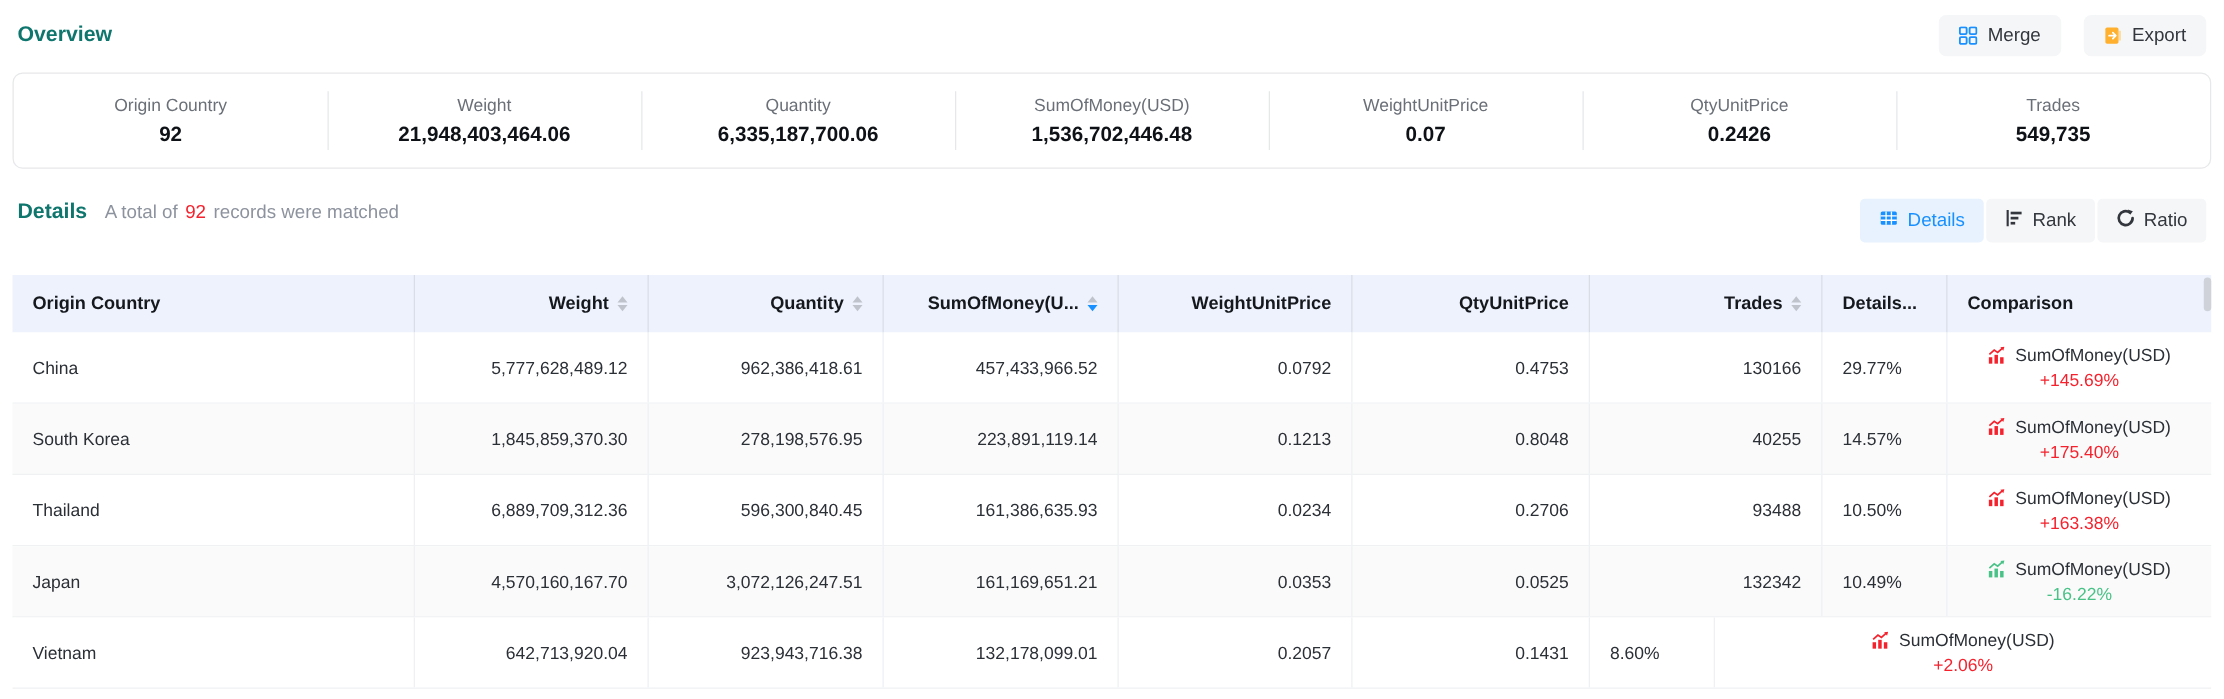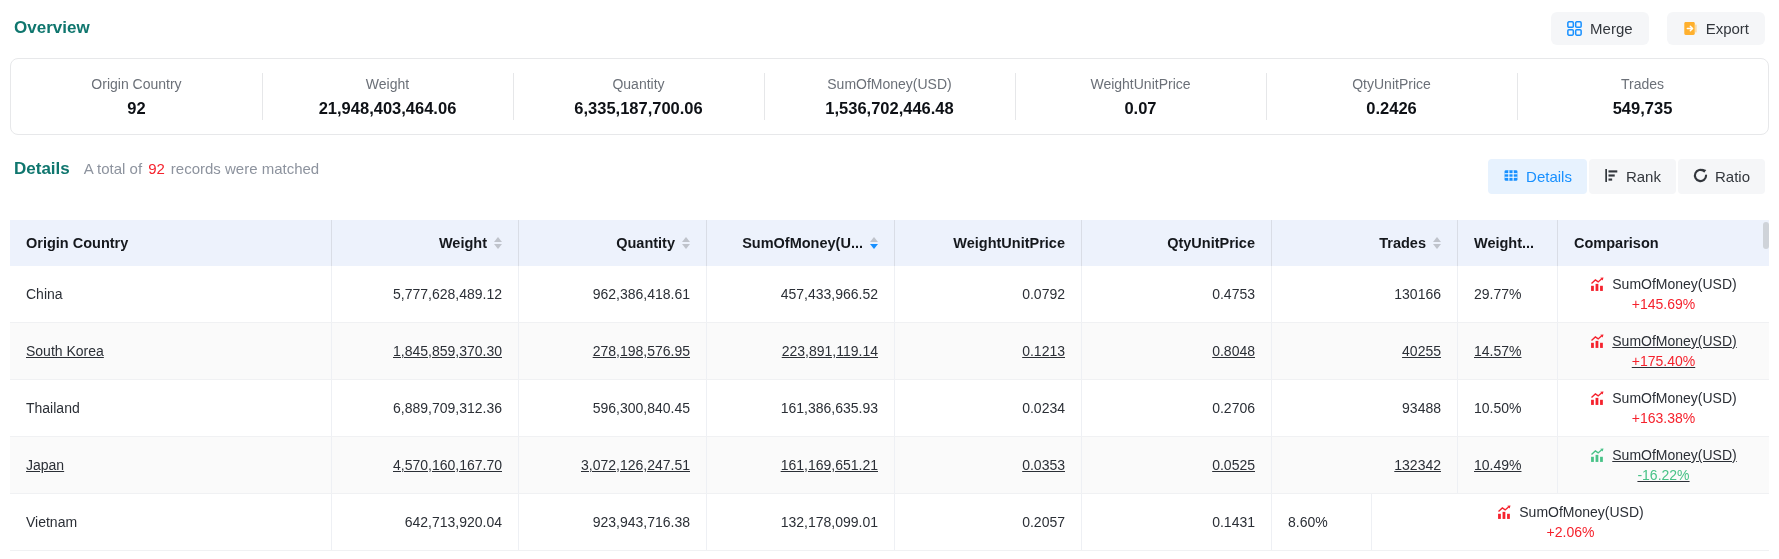--- a/index.html
+++ b/index.html
@@ -40,21 +40,21 @@
   
   .data-table { margin-top: 26px; position: relative; }
   .t-row { display: flex; align-items: stretch; }
   .t-head { background: #edf2fc; height: 46px; }
   .t-cell { display: flex; align-items: center; padding: 0 16px; font-size: 14px; color: #2b2f36;
             border-right: 1px solid #eef0f4; overflow: hidden; white-space: nowrap; }
   .t-head .t-cell { font-weight: bold; font-size: 14.5px; color: #15181d; border-right: 1px solid #d9dde6; }
   .t-cell:last-child { border-right: none; }
   .t-cell.right { justify-content: flex-end; }
   .t-body .t-row { height: 57px; border-bottom: 1px solid #f0f1f3; background: #fff; }
-  .t-body .t-row.alt { background: #fafafa; text-decoration: underline; }
+  .t-body .t-row.alt { background: #fafafa; }
   .c0 { width: 322px; } .c1 { width: 187px; } .c2 { width: 188px; } .c3 { width: 188px; }
   .c4 { width: 187px; } .c5 { width: 190px; } .c6 { width: 186px; } .c7 { width: 100px; }
   .c8 { flex: 1; }
   .sorter { display: inline-flex; flex-direction: column; align-items: center; margin-left: 7px; cursor: pointer; }
   .caret { width: 0; height: 0; border-left: 4.5px solid transparent; border-right: 4.5px solid transparent; }
   .caret.up { border-bottom: 5.5px solid #bfc3cb; }
   .caret.down { border-top: 5.5px solid #bfc3cb; margin-top: 2.5px; }
   .caret.down.on { border-top-color: #1890ff; }
 
   .comp-cell { display: flex; flex-direction: column; justify-content: center; gap: 4px; }
@@ -196,21 +196,21 @@
           <span>QtyUnitPrice</span>
         </div>
         <div class="t-cell c6 right">
           <span>Trades</span>
           <span class="sorter">
             <span class="caret up"></span>
             <span class="caret down"></span>
           </span>
         </div>
         <div class="t-cell c7">
-          <span>Weight...</span>
+          <span>Details...</span>
         </div>
         <div class="t-cell c8">
           <span>Comparison</span>
         </div>
       </div>
     <div class="t-body">
         <div class="t-row">
           <div class="t-cell c0">China</div>
           <div class="t-cell c1 right">5,777,628,489.12</div>
           <div class="t-cell c2 right">962,386,418.61</div>

